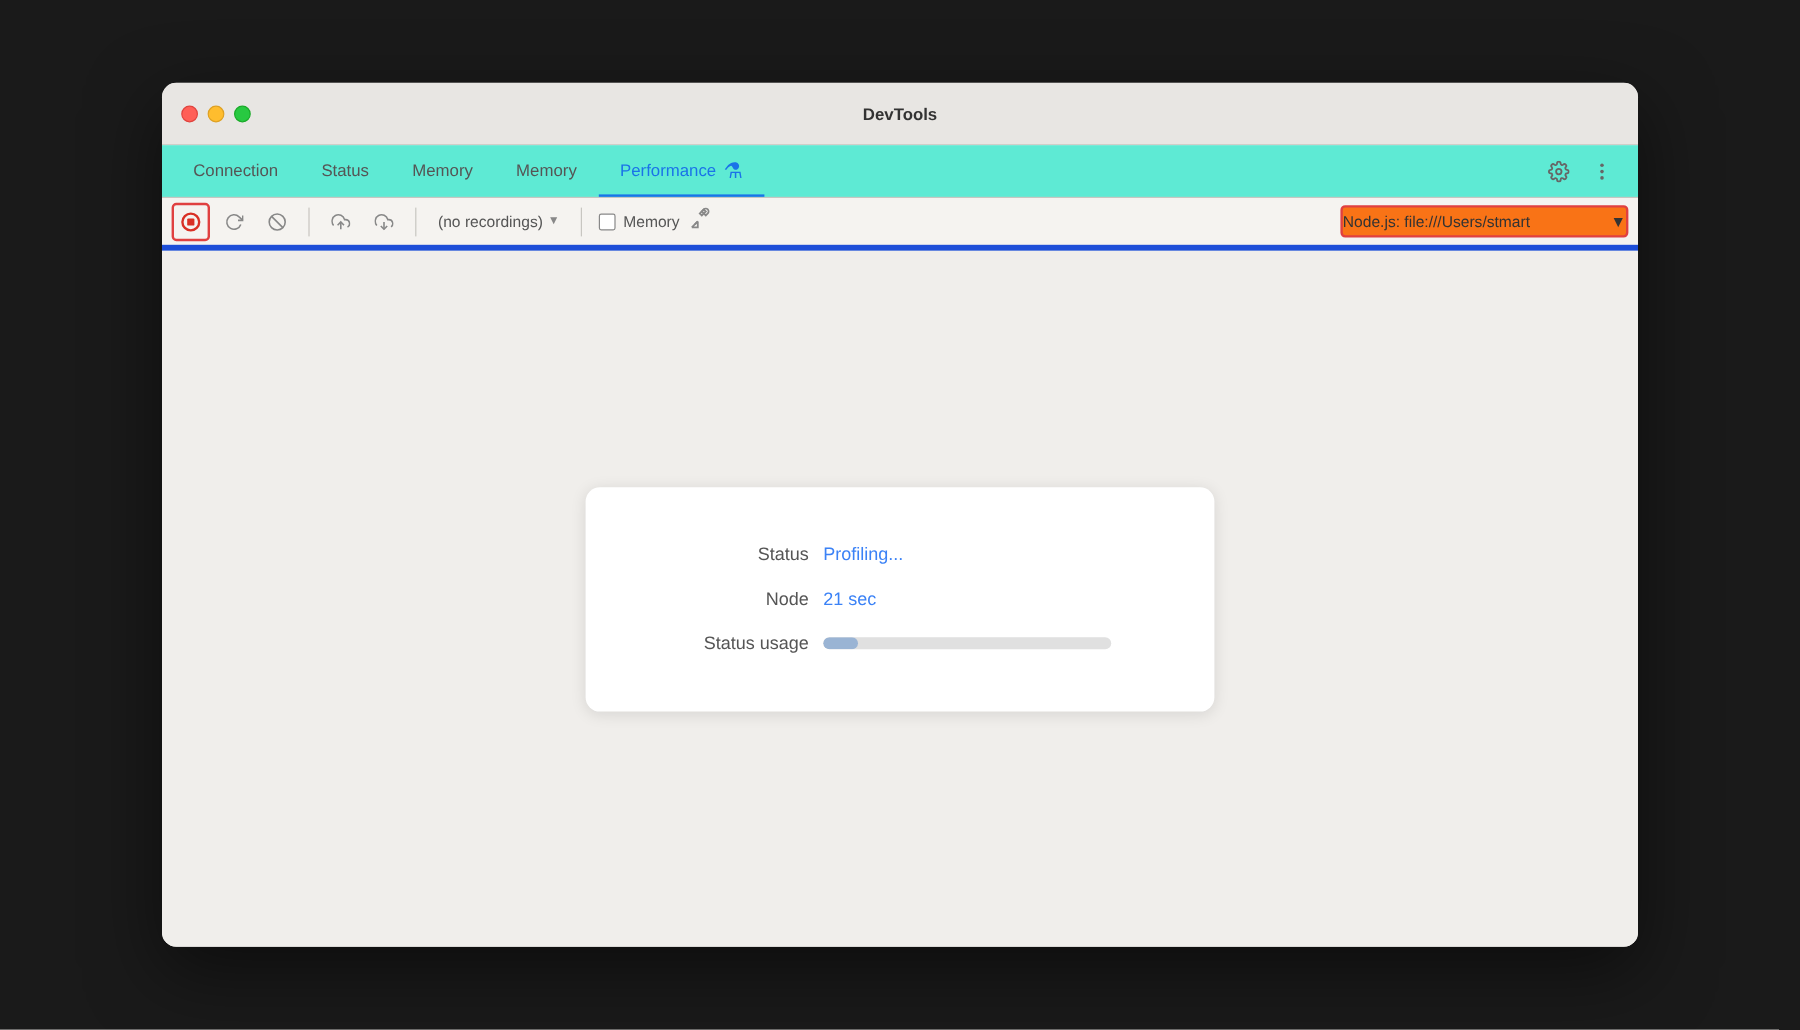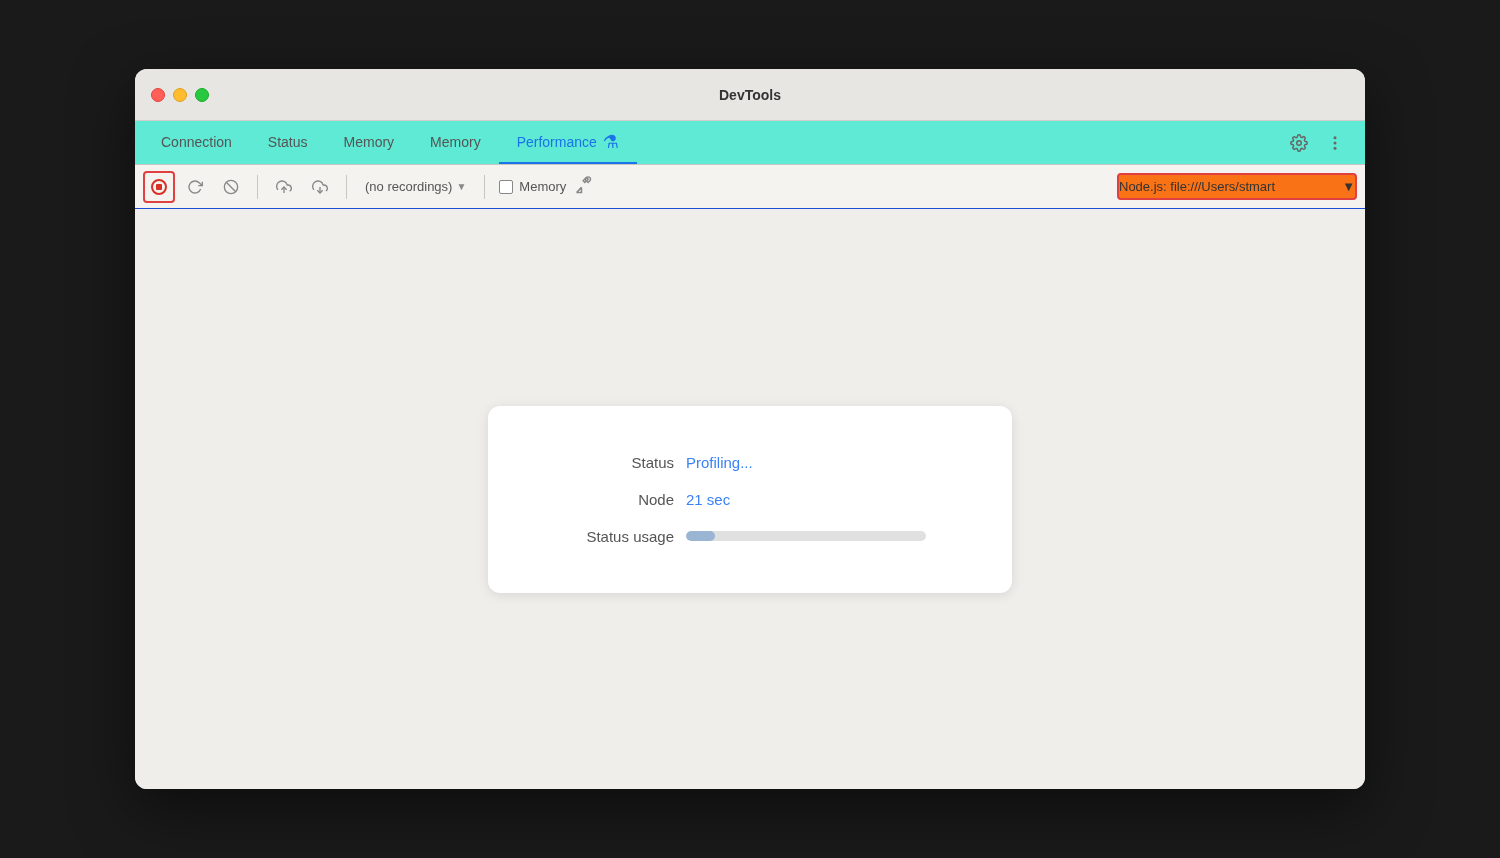--- a/index.html
+++ b/index.html
@@ -99,21 +99,21 @@
       font-size: 16px;
       border: none;
       background: transparent;
     }
     .toolbar {
       background: #f5f3f0;
       height: 44px;
       display: flex;
       align-items: center;
       padding: 0 8px;
-      border-bottom: 1px solid #1d4ed8;
+      border-bottom: 5px solid #1d4ed8;
       gap: 4px;
     }
     .toolbar-btn {
       width: 32px;
       height: 32px;
       display: flex;
       align-items: center;
       justify-content: center;
       border-radius: 4px;
       cursor: pointer;

